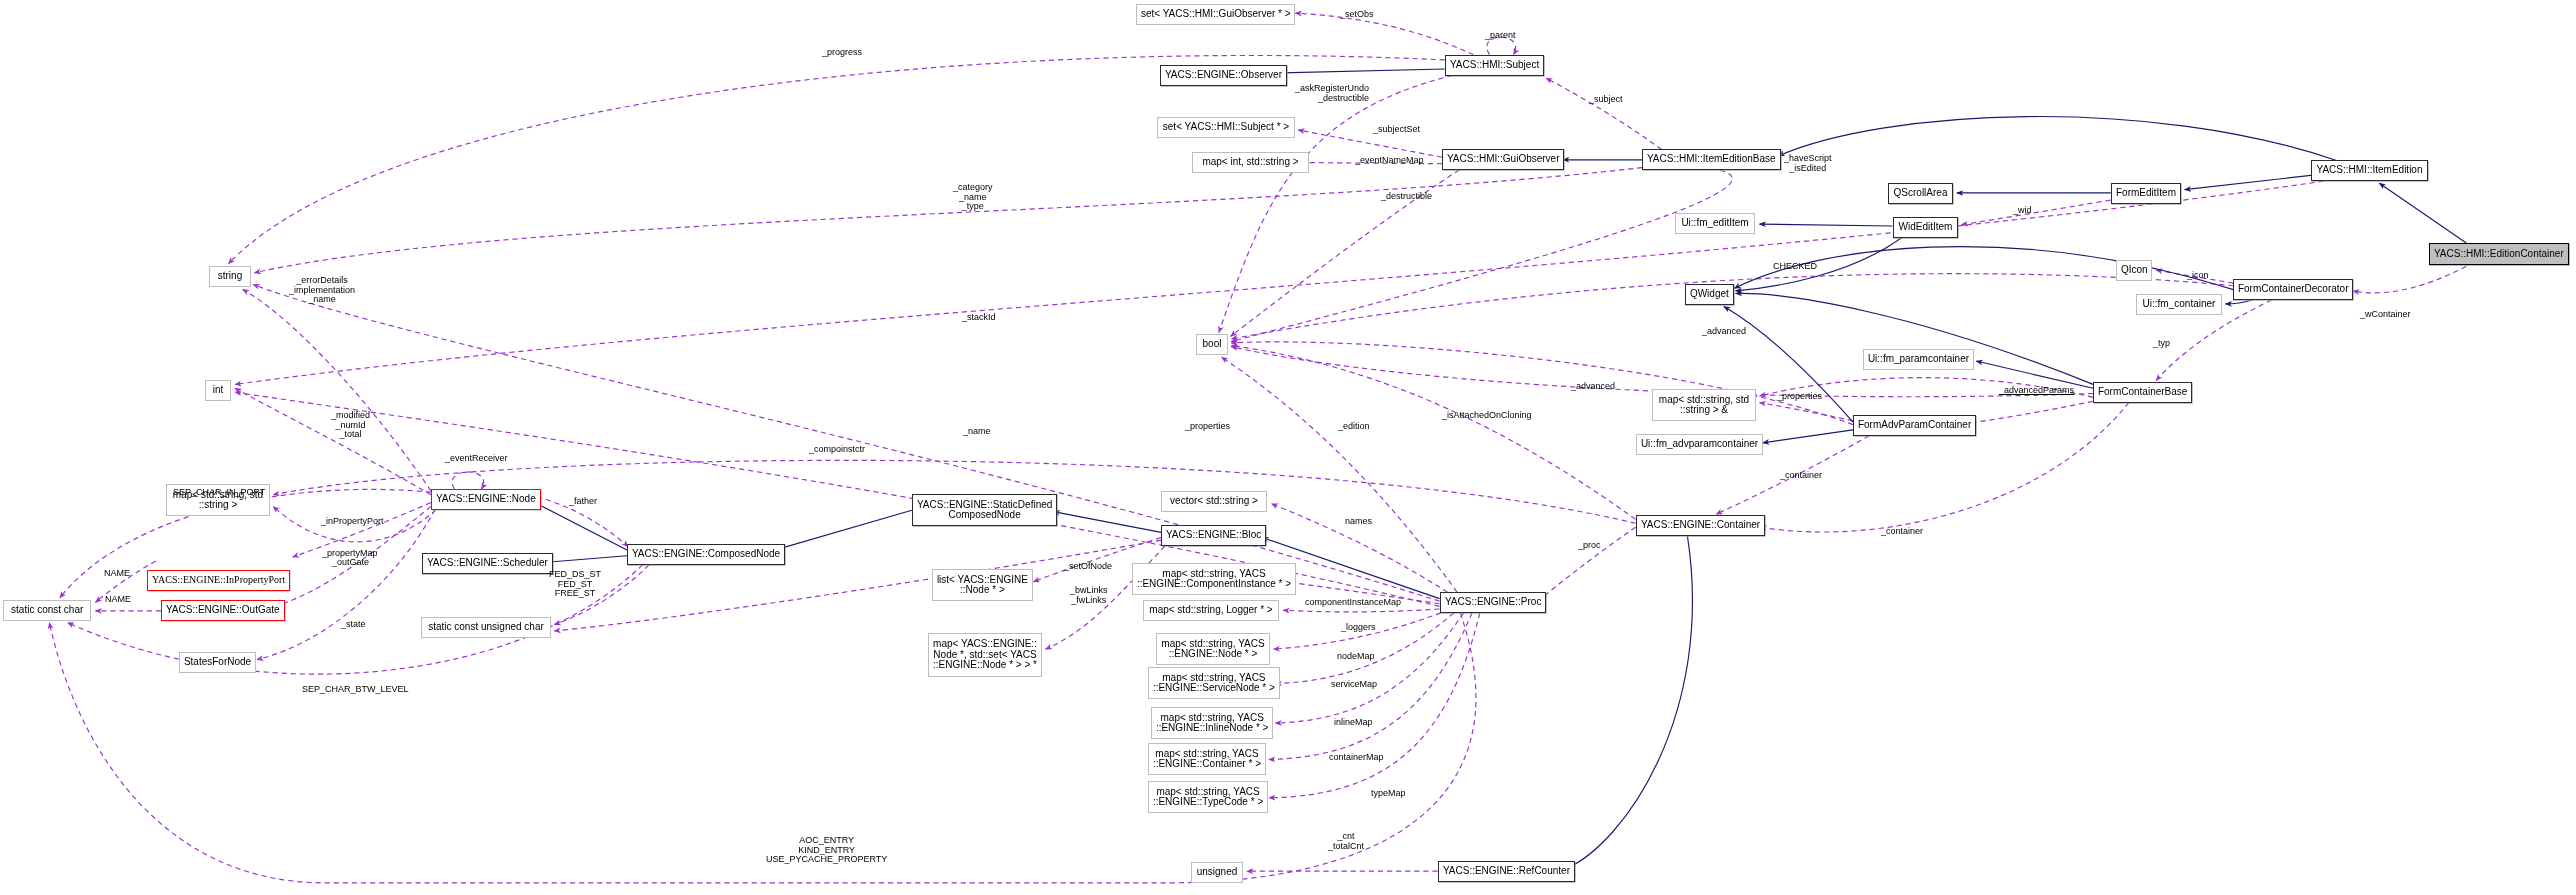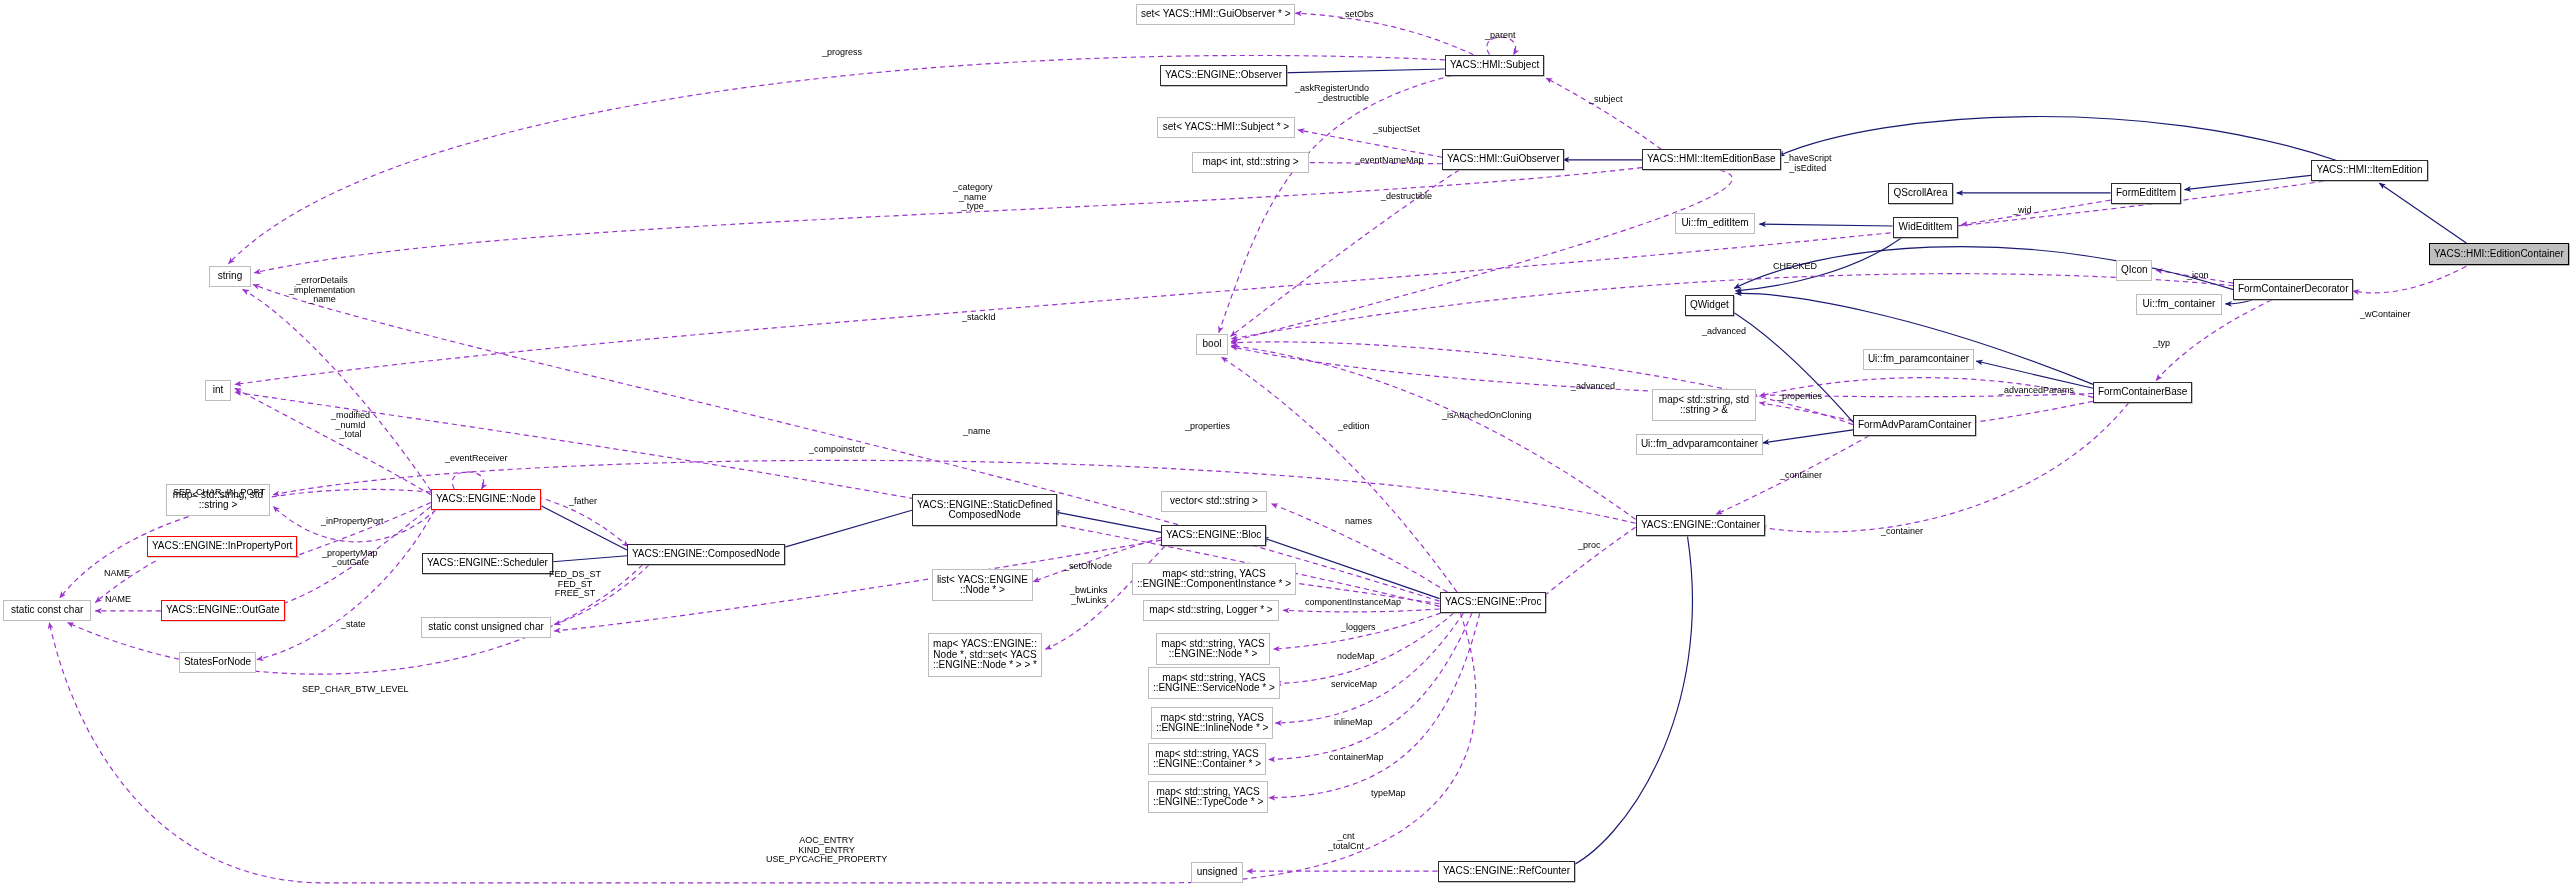--- a/index.html
+++ b/index.html
@@ -115,35 +115,35 @@
     <div class="node class" style="left: 1642px; top: 149px; min-width: 134px; min-height: 21px;">YACS::HMI::ItemEditionBase</div>
     <div class="node class" style="left: 2311px; top: 160px; min-width: 117px; min-height: 21px;">YACS::HMI::ItemEdition</div>
     <div class="node class" style="left: 1888px; top: 183px; min-width: 65px; min-height: 21px;">QScrollArea</div>
     <div class="node class" style="left: 2111px; top: 183px; min-width: 70px; min-height: 21px;">FormEditItem</div>
     <div class="node plain" style="left: 1675px; top: 213px; min-width: 80px; min-height: 21px;">Ui::fm_editItem</div>
     <div class="node class" style="left: 1893px; top: 217px; min-width: 65px; min-height: 21px;">WidEditItem</div>
     <div class="node highlight" style="left: 2429px; top: 243px; min-width: 139px; min-height: 22px; text-align: right;">YACS::HMI::EditionContainer</div>
     <div class="node plain" style="left: 2116px; top: 260px; min-width: 36px; min-height: 21px;">QIcon</div>
     <div class="node plain" style="left: 2136px; top: 294px; min-width: 86px; min-height: 21px;">Ui::fm_container</div>
     <div class="node class" style="left: 2233px; top: 279px; min-width: 116px; min-height: 21px;">FormContainerDecorator</div>
-    <div class="node class" style="left: 1685px; top: 284px; min-width: 48px; min-height: 21px; margin-top: 11px;">QWidget</div>
+    <div class="node class" style="left: 1685px; top: 284px; min-width: 48px; min-height: 21px;">QWidget</div>
     <div class="node plain" style="left: 1863px; top: 349px; min-width: 109px; min-height: 21px;">Ui::fm_paramcontainer</div>
     <div class="node class" style="left: 2093px; top: 382px; min-width: 92px; min-height: 21px;">FormContainerBase</div>
     <div class="node plain" style="left: 1652px; top: 389px; min-width: 104px; min-height: 32px;">map&lt; std::string, std
 ::string &gt; &amp;</div>
     <div class="node class" style="left: 1853px; top: 415px; min-width: 110px; min-height: 21px;">FormAdvParamContainer</div>
     <div class="node plain" style="left: 1636px; top: 434px; min-width: 123px; min-height: 21px;">Ui::fm_advparamcontainer</div>
     <div class="node class" style="left: 1636px; top: 515px; min-width: 121px; min-height: 21px;">YACS::ENGINE::Container</div>
     <div class="node plain" style="left: 1196px; top: 334px; min-width: 32px; min-height: 21px;">bool</div>
     <div class="node plain" style="left: 209px; top: 266px; min-width: 42px; min-height: 21px;">string</div>
     <div class="node plain" style="left: 205px; top: 380px; min-width: 26px; min-height: 21px;">int</div>
     <div class="node plain" style="left: 166px; top: 484px; min-width: 104px; min-height: 32px;">map&lt; std::string, std
 ::string &gt;</div>
     <div class="node plain" style="left: 3.2px; top: 600px; min-width: 88px; min-height: 21px;">static const char</div>
-    <div class="node class-red" style="left: 147px; top: 536px; min-width: 141px; min-height: 21px;">YACS::ENGINE::InPropertyPort</div>
+    <div class="node class-red" style="left: 147px; top: 570px; min-width: 141px; min-height: 21px; font-family: Liberation Serif, serif;">YACS::ENGINE::InPropertyPort</div>
     <div class="node class-red" style="left: 161px; top: 600px; min-width: 106px; min-height: 21px;">YACS::ENGINE::OutGate</div>
     <div class="node plain" style="left: 179px; top: 652px; min-width: 74px; min-height: 21px;">StatesForNode</div>
     <div class="node class-red" style="left: 431px; top: 489px; min-width: 97px; min-height: 21px;">YACS::ENGINE::Node</div>
     <div class="node class" style="left: 422px; top: 553px; min-width: 121px; min-height: 21px;">YACS::ENGINE::Scheduler</div>
     <div class="node plain" style="left: 421px; top: 617px; min-width: 130px; min-height: 21px;">static const unsigned char</div>
     <div class="node class" style="left: 627px; top: 544px; min-width: 138px; min-height: 21px;">YACS::ENGINE::ComposedNode</div>
     <div class="node class" style="left: 912px; top: 494px; min-width: 138px; min-height: 32px;">YACS::ENGINE::StaticDefined
 ComposedNode</div>
     <div class="node plain" style="left: 1161px; top: 491px; min-width: 106px; min-height: 21px;">vector&lt; std::string &gt;</div>
     <div class="node class" style="left: 1161px; top: 525px; min-width: 97px; min-height: 21px;">YACS::ENGINE::Bloc</div>
@@ -179,21 +179,21 @@
     <div class="elabel" style="left: 1784px; top: 154px;">_haveScript
 _isEdited</div>
     <div class="elabel" style="left: 2013px; top: 206px;">_wid</div>
     <div class="elabel" style="left: 1773px; top: 262px;">CHECKED</div>
     <div class="elabel" style="left: 2187px; top: 271px;">_icon</div>
     <div class="elabel" style="left: 2360px; top: 310px;">_wContainer</div>
     <div class="elabel" style="left: 1571px; top: 382px;">_advanced</div>
     <div class="elabel" style="left: 1702px; top: 327px;">_advanced</div>
     <div class="elabel" style="left: 2153px; top: 339px;">_typ</div>
     <div class="elabel" style="left: 1777px; top: 392px;">_properties</div>
-    <div class="elabel" style="left: 1999px; top: 386px;">_advancedParams</div>
+    <div class="elabel" style="left: 1999px; top: 386px; text-decoration: underline;">_advancedParams</div>
     <div class="elabel" style="left: 1780px; top: 471px;">_container</div>
     <div class="elabel" style="left: 1881px; top: 527px;">_container</div>
     <div class="elabel" style="left: 1578px; top: 541px;">_proc</div>
     <div class="elabel" style="left: 1345px; top: 517px;">names</div>
     <div class="elabel" style="left: 1064px; top: 562px; text-align: right;">_setOfNode</div>
     <div class="elabel" style="left: 1070px; top: 586px;">_bwLinks
 _fwLinks</div>
     <div class="elabel" style="left: 1305px; top: 598px;">componentInstanceMap</div>
     <div class="elabel" style="left: 1341px; top: 623px;">_loggers</div>
     <div class="elabel" style="left: 1337px; top: 652px;">nodeMap</div>

